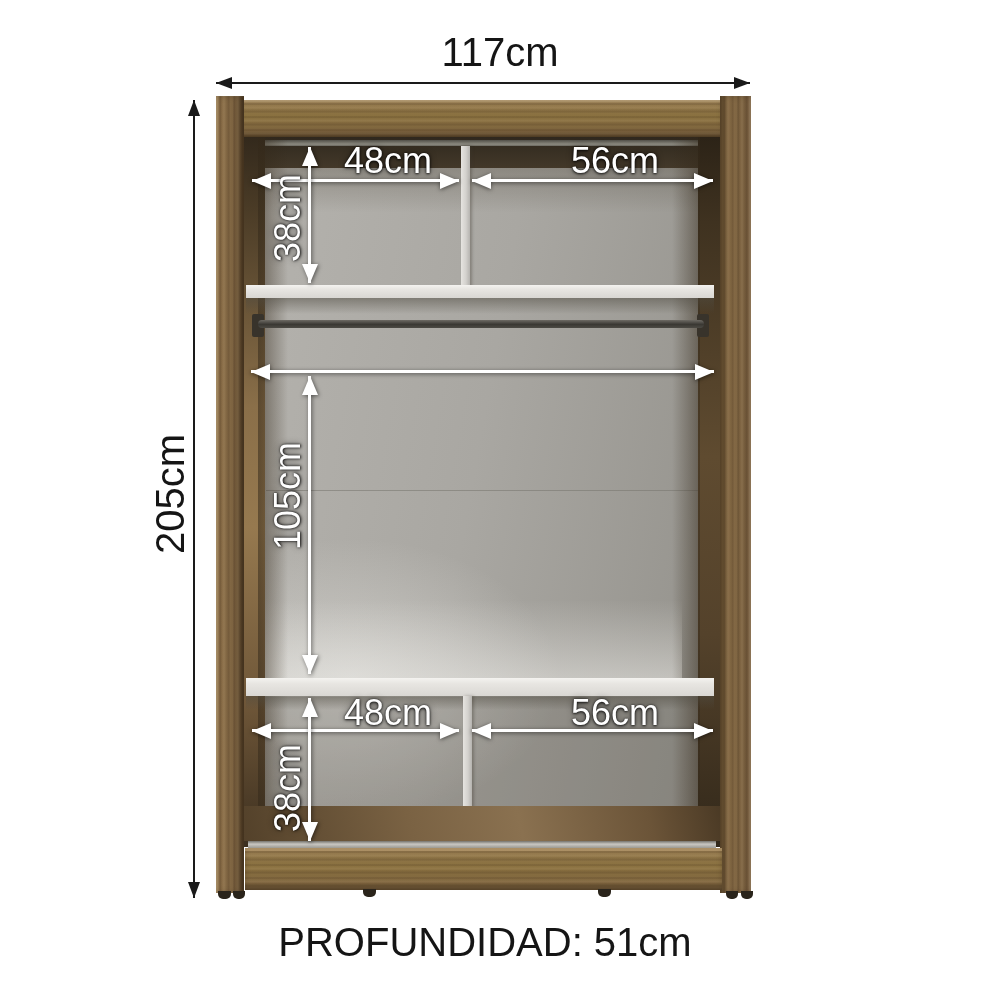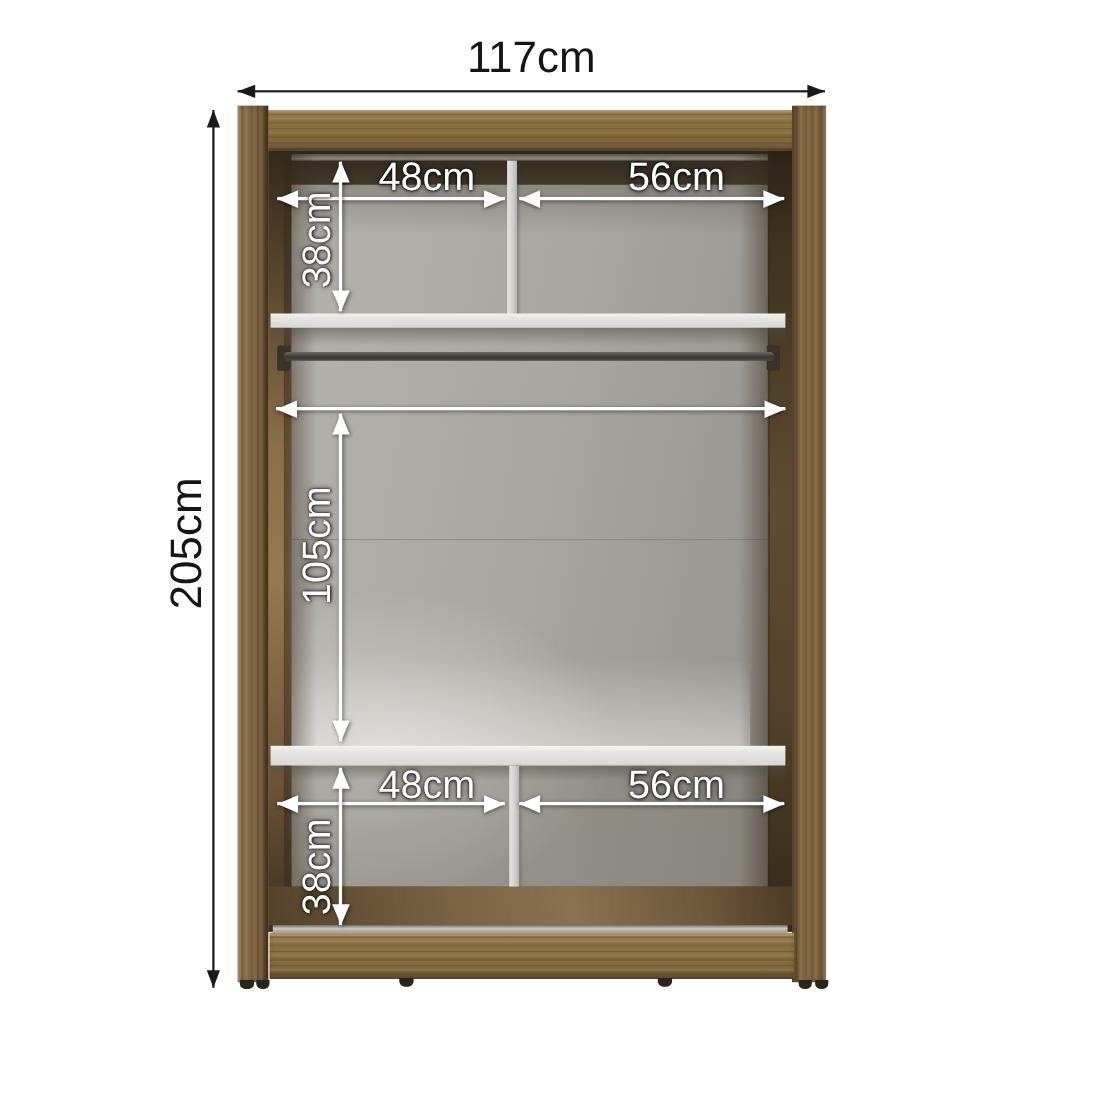--- a/index.html
+++ b/index.html
@@ -133,21 +133,21 @@
   <div class="abs wood-h" style="left:245px;top:848px;width:477px;height:42px;
               box-shadow:inset 0 3px 0 rgba(226,196,152,0.3), inset 0 -5px 6px -2px rgba(32,21,9,0.5);"></div>
 
   <div class="foot" style="left:218px;top:891px;width:13px;height:8px;"></div>
   <div class="foot" style="left:233px;top:891px;width:12px;height:8px;"></div>
   <div class="foot" style="left:363px;top:889px;width:13px;height:8px;"></div>
   <div class="foot" style="left:598px;top:889px;width:13px;height:8px;"></div>
   <div class="foot" style="left:726px;top:891px;width:12px;height:8px;"></div>
   <div class="foot" style="left:741px;top:891px;width:12px;height:8px;"></div>
 
-  <div class="blabel" style="left:383px;top:30px;width:200px;">117cm</div>
+  <div class="blabel" style="left:400px;top:30px;width:200px;">117cm</div>
   <div class="harrow black" style="left:216px;top:82px;width:534px;"></div>
 
   <div class="blabel rot" style="left:70px;top:472px;width:200px;">205cm</div>
   <div class="varrow black" style="left:193px;top:100px;height:798px;"></div>
 
   <div class="dlabel" style="left:303px;top:142px;">48cm</div>
   <div class="harrow" style="left:252px;top:179px;width:207px;"></div>
 
   <div class="dlabel" style="left:530px;top:142px;">56cm</div>
   <div class="harrow" style="left:472px;top:179px;width:241px;"></div>
@@ -162,14 +162,15 @@
 
   <div class="dlabel" style="left:303px;top:694px;">48cm</div>
   <div class="harrow" style="left:252px;top:729px;width:207px;"></div>
 
   <div class="dlabel" style="left:530px;top:694px;">56cm</div>
   <div class="harrow" style="left:472px;top:729px;width:241px;"></div>
 
   <div class="dlabel rot" style="left:203px;top:769px;">38cm</div>
   <div class="varrow" style="left:308px;top:698px;height:143px;"></div>
 
+  <div class="blabel" style="left:235px;top:920px;width:500px;">PROFUNDIDAD: 51cm</div>
 
 </div>
 
 </body></html>

